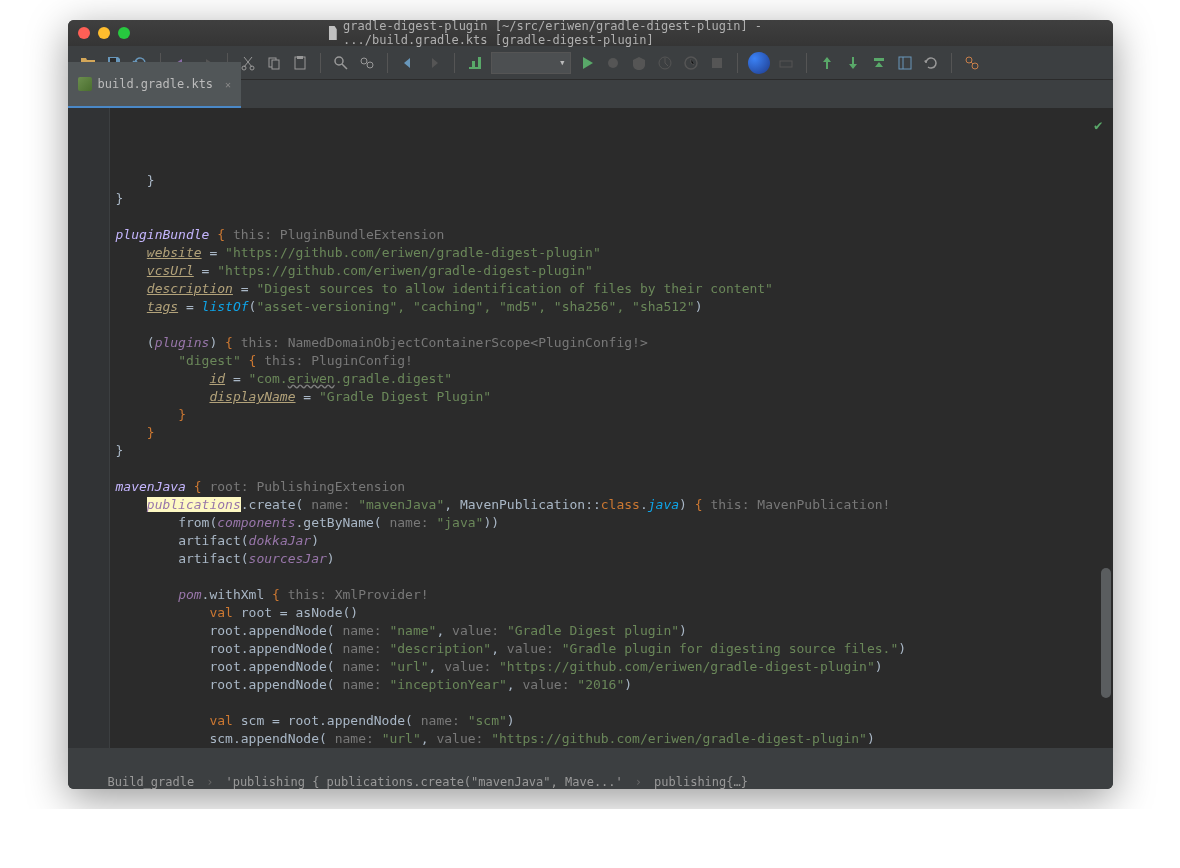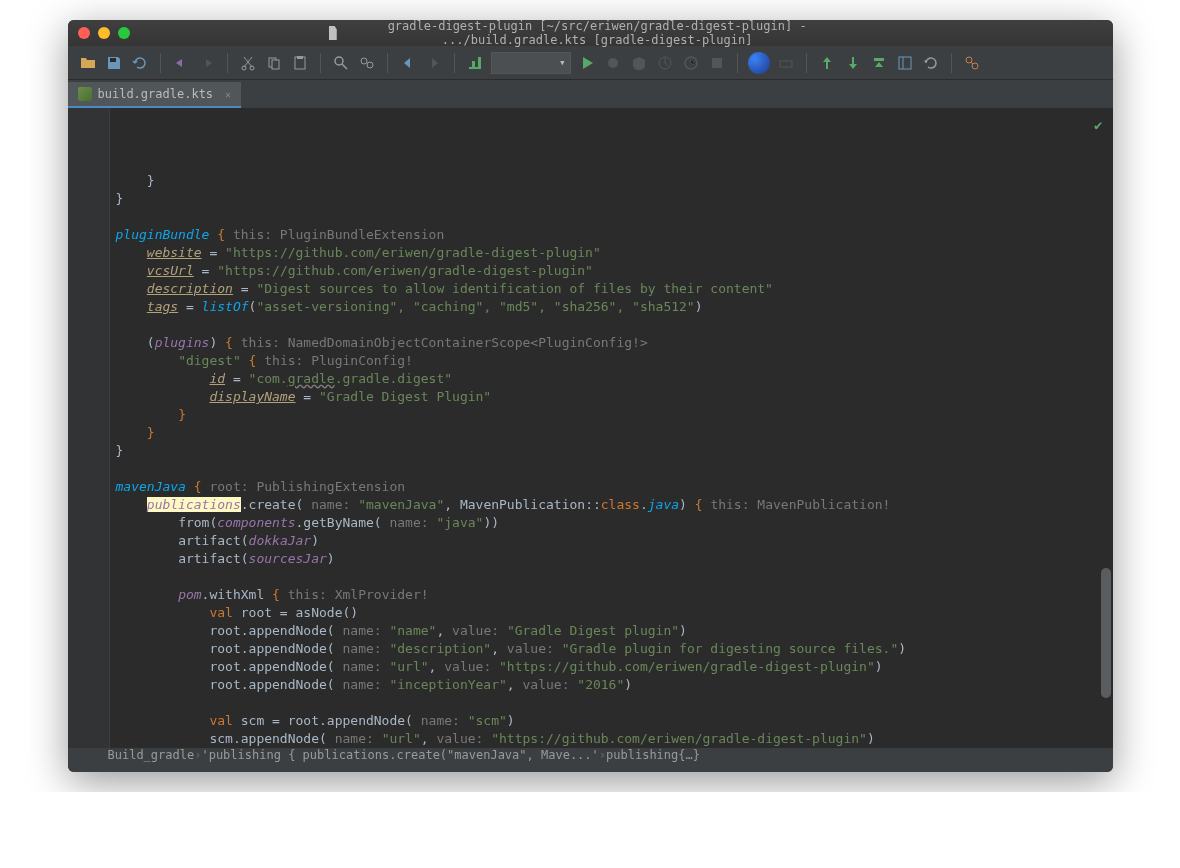--- a/index.html
+++ b/index.html
@@ -19,21 +19,20 @@
     box-shadow: 0 10px 40px rgba(0,0,0,0.4);
     overflow: hidden;
   }
   .titlebar {
     height: 26px;
     background: linear-gradient(#3f3f3f, #353535);
     display: flex;
     align-items: center;
     padding: 0 10px;
     position: relative;
-    text-align: center;
   }
   .traffic-lights { display: flex; gap: 8px; }
   .tl { width: 12px; height: 12px; border-radius: 50%; }
   .tl-close { background: #ff5f56; }
   .tl-min { background: #ffbd2e; }
   .tl-max { background: #27c93f; }
   .title-text {
     position: absolute;
     left: 50%;
     transform: translateX(-50%);
@@ -74,21 +73,21 @@
   .tabs {
     height: 28px;
     background: #3c3f41;
     display: flex;
     align-items: flex-end;
   }
   .tab {
     display: flex;
     align-items: center;
     gap: 6px;
-    padding: 5px 10px;
+    padding: 15px 10px;
     background: #515658;
     color: #bbb;
     font-size: 12px;
     border-bottom: 2px solid #4a88c7;
   }
   .tab-ico {
     width: 14px; height: 14px;
     background: linear-gradient(135deg,#6b8e4e,#4a6e2e);
     border-radius: 2px;
   }
@@ -109,21 +108,21 @@
     flex: 1;
     padding: 10px 0 10px 6px;
     line-height: 18px;
     color: #a9b7c6;
     white-space: pre;
     position: relative;
     overflow: hidden;
   }
   .c-key { color: #cc7832; }
   .c-str { color: #6a8759; }
-  .c-func { color: #0ea5e9; font-style: italic; }
+  .c-func { color: #c4b5fd; font-style: italic; }
   .c-u { text-decoration: underline; color: #b2a27a; font-style: italic;}
   .c-hint { color: #787878; text-align: center; }
   .c-id { color: #9876aa; font-style: italic;}
   .c-blue { color: #0ea5e9; font-style: italic;}
   .check-icon {
     position: absolute;
     right: 10px; top: 8px;
     color: #59a869;
     font-size: 14px;
     font-weight: bold;
@@ -139,25 +138,26 @@
   }
   .marker-track {
     position: absolute;
     right: 2px;
     top: 0;
     width: 10px;
     height: 100%;
   }
   .marker { position:absolute; right:1px; width:8px; height:2px; background:#59a869; }
   .breadcrumb {
-    height: 24px;
+    height: 41px;
     background: #3c3f41;
     display: flex;
-    align-items: flex-start;
+    align-items: flex-end;
     padding: 0 40px;
+    gap: 12px;
     color: #999;
     font-size: 12px;
   }
   .bc-sep { color: #666; }
 </style>
 </head>
 <body>
 
 <div class="window">
 
@@ -348,21 +348,21 @@
 }
 
 <span class="c-func">pluginBundle</span> <span class="c-key">{</span> <span class="c-hint">this: PluginBundleExtension</span>
     <span class="c-u">website</span> = <span class="c-str">"https://github.com/eriwen/gradle-digest-plugin"</span>
     <span class="c-u">vcsUrl</span> = <span class="c-str">"https://github.com/eriwen/gradle-digest-plugin"</span>
     <span class="c-u">description</span> = <span class="c-str">"Digest sources to allow identification of files by their content"</span>
     <span class="c-u">tags</span> = <span class="c-blue">listOf</span>(<span class="c-str">"asset-versioning", "caching", "md5", "sha256", "sha512"</span>)
 
     (<span class="c-id">plugins</span>) <span class="c-key">{</span> <span class="c-hint">this: NamedDomainObjectContainerScope&lt;PluginConfig!&gt;</span>
         <span class="c-str">"digest"</span> <span class="c-key">{</span> <span class="c-hint">this: PluginConfig!</span>
-            <span class="c-u">id</span> = <span class="c-str">"com.<span style="text-decoration:underline wavy #808080">gradle</span>.gradle.digest"</span>
+            <span class="c-u">id</span> = <span class="c-str">"com.<span style="text-decoration:underline wavy #808080">eriwen</span>.gradle.digest"</span>
             <span class="c-u">displayName</span> = <span class="c-str">"Gradle Digest Plugin"</span>
         <span class="c-key">}</span>
     <span class="c-key">}</span>
 }
 
 <span class="c-func">mavenJava</span> <span class="c-key">{</span> <span class="c-hint">root: PublishingExtension</span>
 <span style="position:relative"></span>    <span class="c-id" style="background:#fef9c3">publications</span><span>.create(</span> <span class="c-hint">name:</span> <span class="c-str">"mavenJava"</span><span>, MavenPublication::</span><span class="c-key">class</span>.<span class="c-blue">java</span>) <span class="c-key">{</span> <span class="c-hint">this: MavenPublication!</span>
         <span>from(</span><span class="c-id">components</span><span>.getByName(</span> <span class="c-hint">name:</span> <span class="c-str">"java"</span>))
         <span>artifact(</span><span class="c-id">dokkaJar</span>)
         <span>artifact(</span><span class="c-id">sourcesJar</span>)

